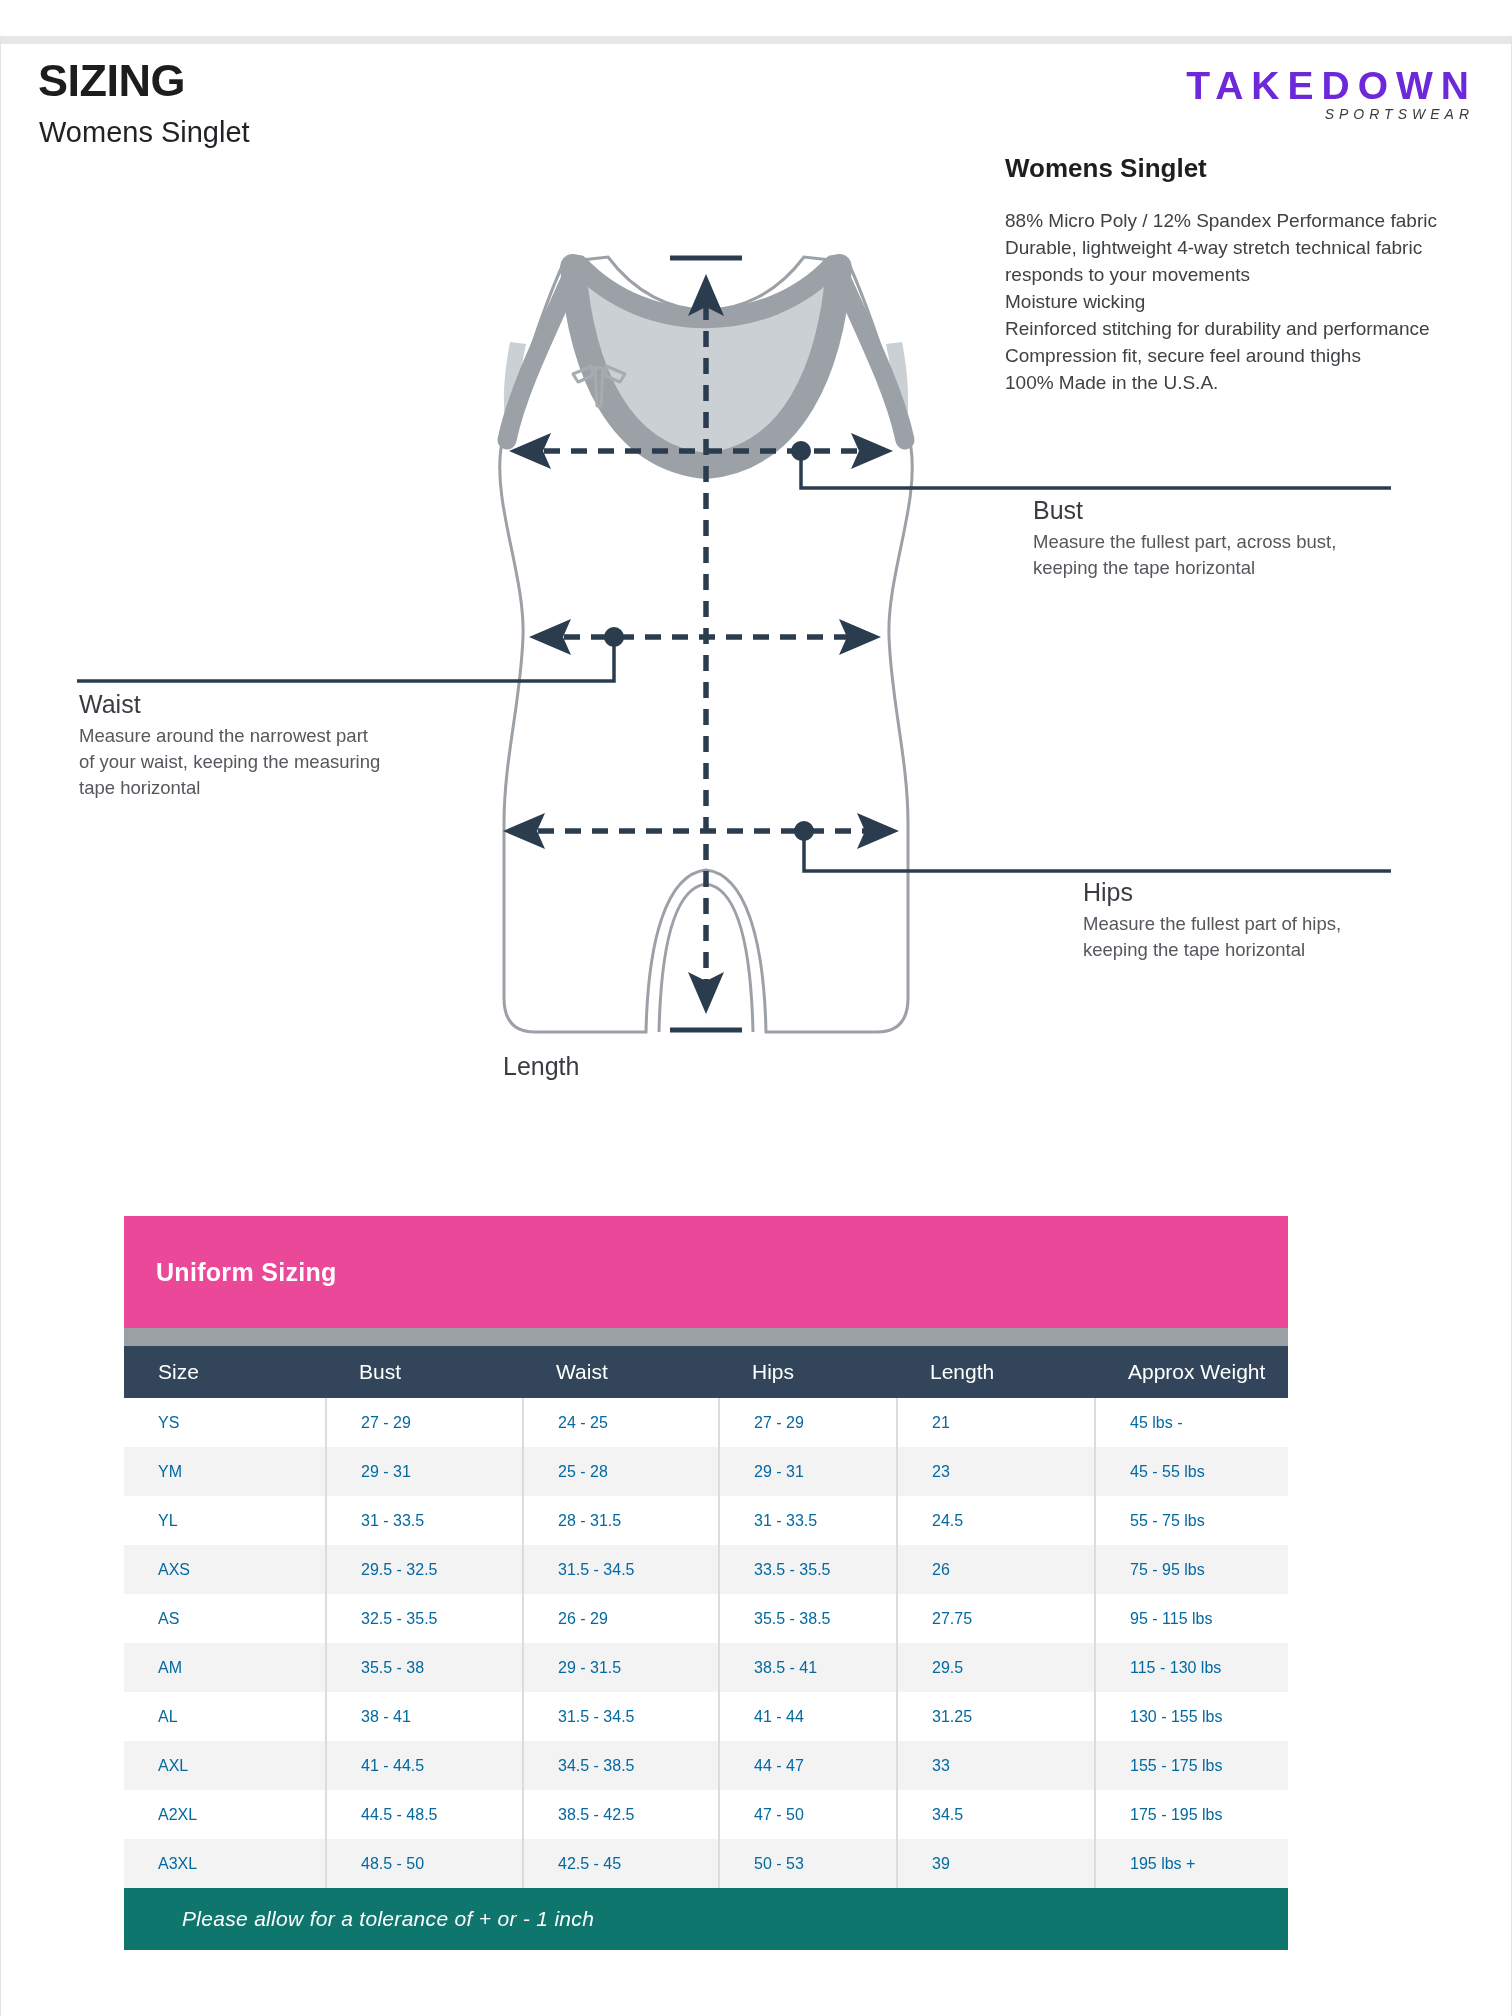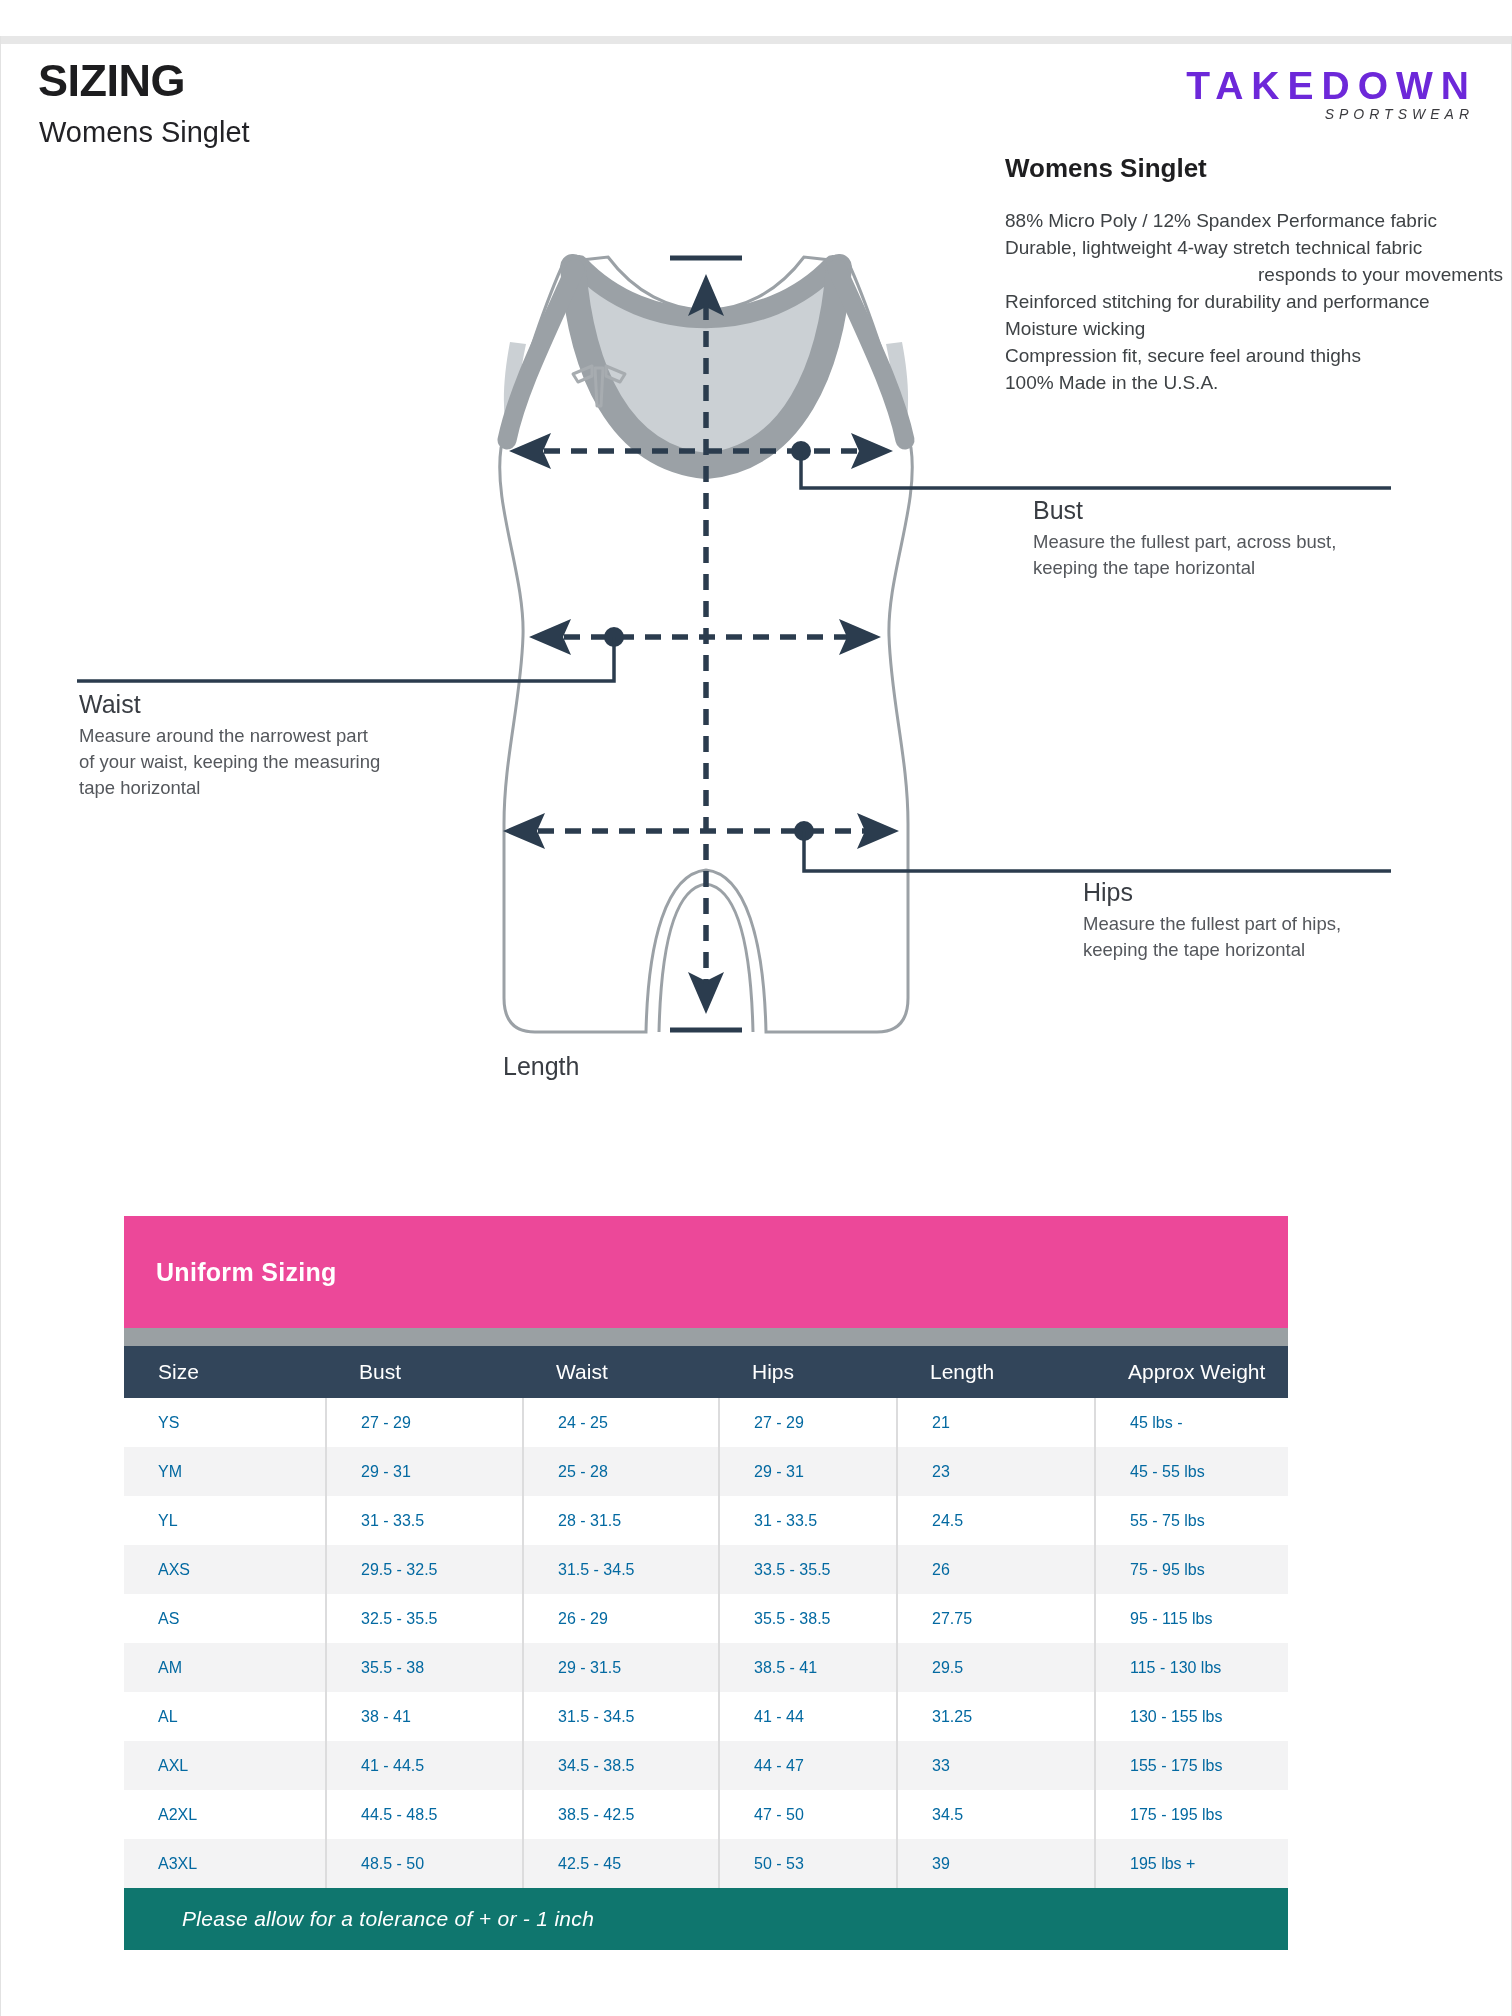--- a/index.html
+++ b/index.html
@@ -21,21 +21,21 @@
   .doc-title{position:absolute;left:37px;top:22px;font-size:45px;font-weight:800;letter-spacing:-0.5px;color:#1d1d1f;line-height:1;}
   .doc-subtitle{position:absolute;left:38px;top:82px;font-size:29px;font-weight:400;color:#222226;line-height:1;}
   .brand{position:absolute;right:42px;top:30px;text-align:right;}
   .brand-name{font-size:39px;font-weight:600;letter-spacing:8px;margin-right:-8px;color:#6d28d9;line-height:1;}
   .brand-tagline{font-size:14px;font-style:italic;font-weight:500;letter-spacing:5px;margin-right:-5px;color:#3a3a3e;margin-top:2px;line-height:1;}
 
   
   .product{position:absolute;left:1004px;top:118px;width:498px;}
   .product-heading{font-size:26px;font-weight:700;color:#1e1e20;margin:0 0 24px 0;line-height:1.1;}
   .feature-line{font-size:19px;line-height:27px;color:#3e4245;}
-  .features .feature-line:nth-child(3){text-align:right;}
+  .features .feature-line:nth-child(3){text-align:left;}
 
   
   .diagram-svg{position:absolute;left:0;top:0;width:1512px;height:1060px;}
 
   .m-block{position:absolute;}
   .m-label{font-size:25px;font-weight:500;color:#393d43;margin-bottom:4px;line-height:1.15;}
   .m-line{font-size:18.5px;line-height:26px;color:#54575c;}
   .m-bust{left:1032px;top:460px;}
   .m-waist{left:78px;top:654px;}
   .m-hips{left:1082px;top:842px;}
@@ -69,22 +69,22 @@
     <div class="brand-name">TAKEDOWN</div>
     <div class="brand-tagline">SPORTSWEAR</div>
   </div>
 
   <div class="product">
     <div class="product-heading">Womens Singlet</div>
     <div class="features">
         <div class="feature-line">88% Micro Poly / 12% Spandex Performance fabric</div>
         <div class="feature-line">Durable, lightweight 4-way stretch technical fabric</div>
         <div class="feature-line">responds to your movements</div>
+        <div class="feature-line">Moisture wicking</div>
         <div class="feature-line">Reinforced stitching for durability and performance</div>
-        <div class="feature-line">Moisture wicking</div>
         <div class="feature-line">Compression fit, secure feel around thighs</div>
         <div class="feature-line">100% Made in the U.S.A.</div>
       </div>
   </div>
 
   <svg class="diagram-svg" viewBox="0 0 1512 1060">
 
     <g stroke="#9ba1a6" stroke-width="3" fill="#ffffff">
       <path d="M 607,221 C 660,292 750,292 803,221 L 847,226 C 862,258 888,330 910,412
                C 918,468 886,540 888,600 C 890,665 907,722 907,788 L 907,962

